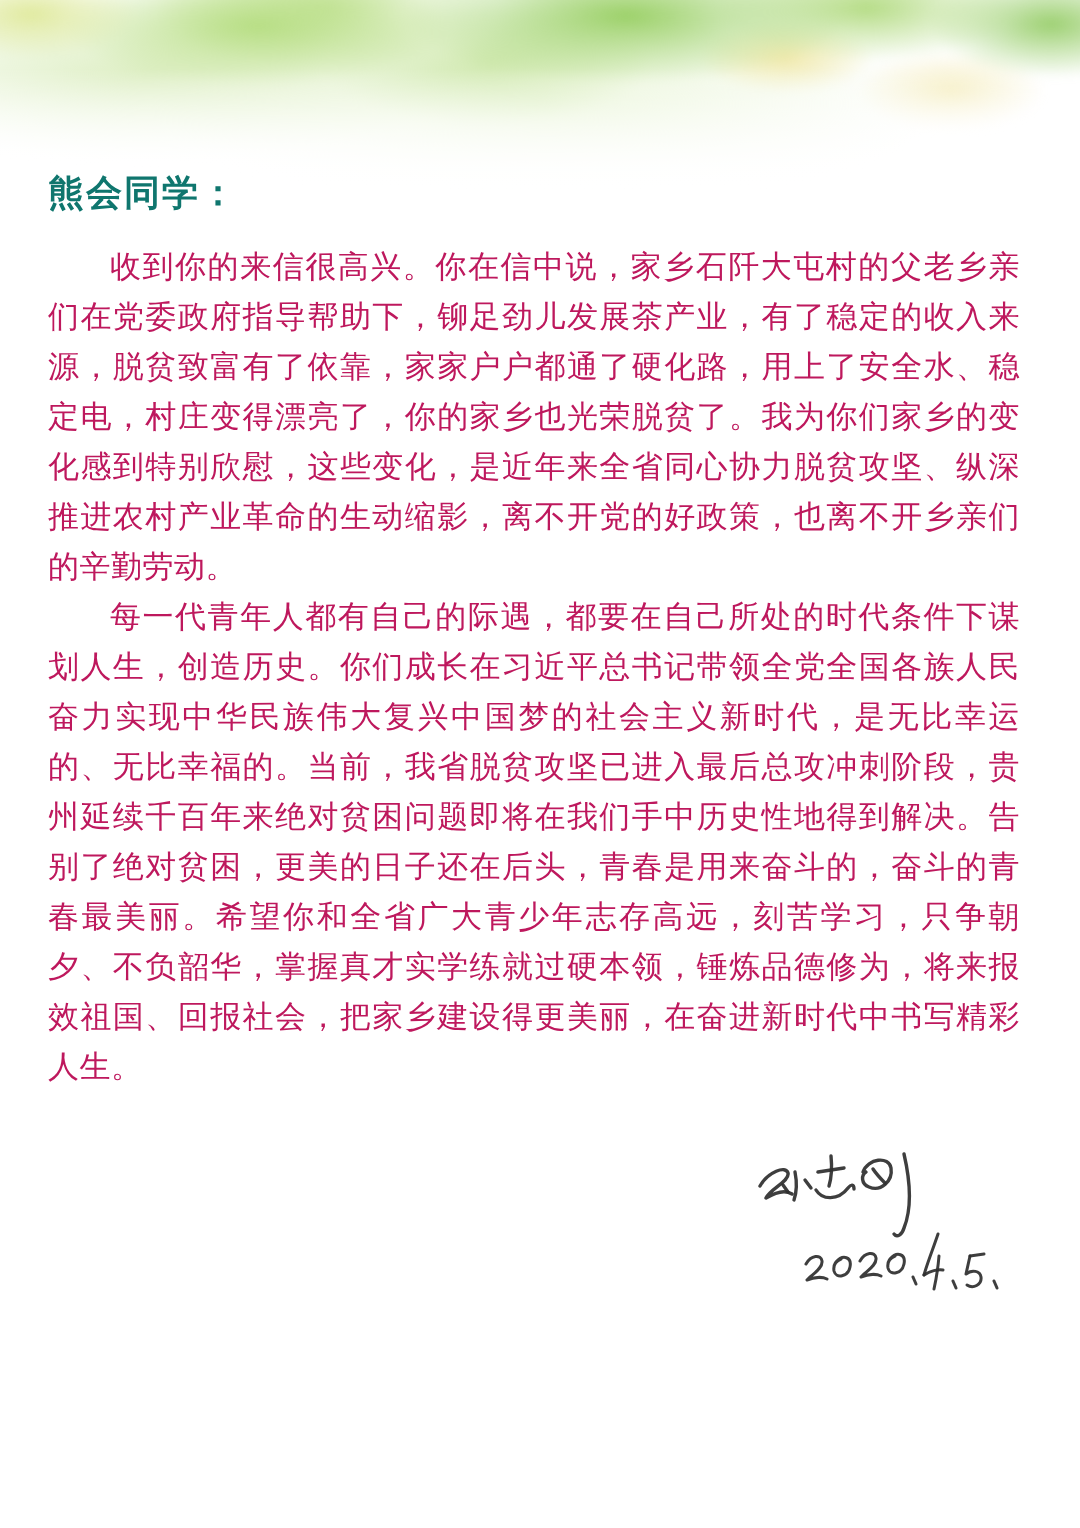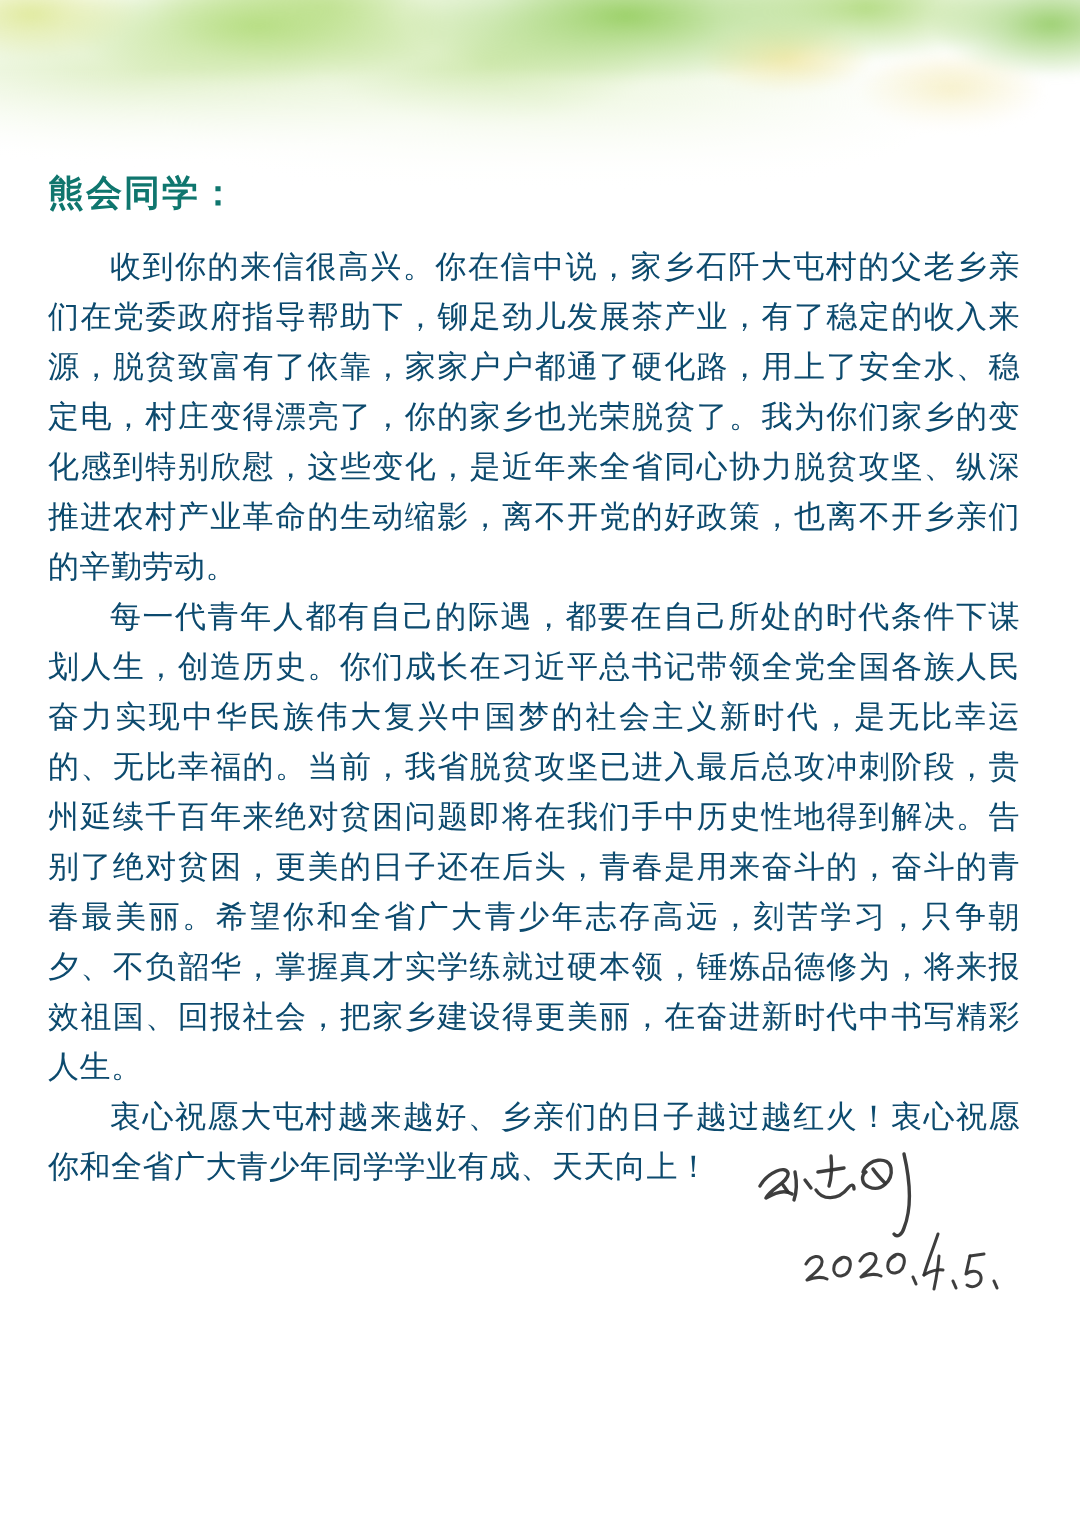--- a/index.html
+++ b/index.html
@@ -64,21 +64,21 @@
     margin: 0 0 26px 0;
   }
   .para {
     font-size: 31px;
     line-height: 50px;
     letter-spacing: 0.5px;
     margin: 0;
     text-align: justify;
     text-justify: inter-character;
     text-indent: 2em;
-    color: #0c4a6e;
+    color: #be185d;
   }
 
   
   .signature-block {
     position: absolute;
     left: 726px;
     top: 1128px;
     width: 310px;
     height: 180px;
   }
@@ -105,21 +105,20 @@
 
 <div class="page">
 
   <div class="header-art"></div>
   <div class="header-fade"></div>
 
   <div class="content">
     <div class="salutation">熊会同学：</div>
     <p class="para">收到你的来信很高兴。你在信中说，家乡石阡大屯村的父老乡亲们在党委政府指导帮助下，铆足劲儿发展茶产业，有了稳定的收入来源，脱贫致富有了依靠，家家户户都通了硬化路，用上了安全水、稳定电，村庄变得漂亮了，你的家乡也光荣脱贫了。我为你们家乡的变化感到特别欣慰，这些变化，是近年来全省同心协力脱贫攻坚、纵深推进农村产业革命的生动缩影，离不开党的好政策，也离不开乡亲们的辛勤劳动。</p>
     <p class="para">每一代青年人都有自己的际遇，都要在自己所处的时代条件下谋划人生，创造历史。你们成长在习近平总书记带领全党全国各族人民奋力实现中华民族伟大复兴中国梦的社会主义新时代，是无比幸运的、无比幸福的。当前，我省脱贫攻坚已进入最后总攻冲刺阶段，贵州延续千百年来绝对贫困问题即将在我们手中历史性地得到解决。告别了绝对贫困，更美的日子还在后头，青春是用来奋斗的，奋斗的青春最美丽。希望你和全省广大青少年志存高远，刻苦学习，只争朝夕、不负韶华，掌握真才实学练就过硬本领，锤炼品德修为，将来报效祖国、回报社会，把家乡建设得更美丽，在奋进新时代中书写精彩人生。</p>
-    <p class="para">衷心祝愿大屯村越来越好、乡亲们的日子越过越红火！衷心祝愿你和全省广大青少年同学学业有成、天天向上！</p>
   </div>
 
   <div class="signature-block">
     <span class="sr-only">孙志刚</span>
     <span class="sr-only">2020. 4. 5.</span>
     <svg width="310" height="180" viewBox="0 0 310 180">
 
       <path class="ink" d="M34,58 C42,44 60,37 62,45 C64,53 44,61 40,70 C50,64 60,62 66,66"></path>
       <path class="ink" d="M69,44 C71,54 71,63 68,72"></path>
       <path class="ink" d="M57,57 L62,64"></path>

